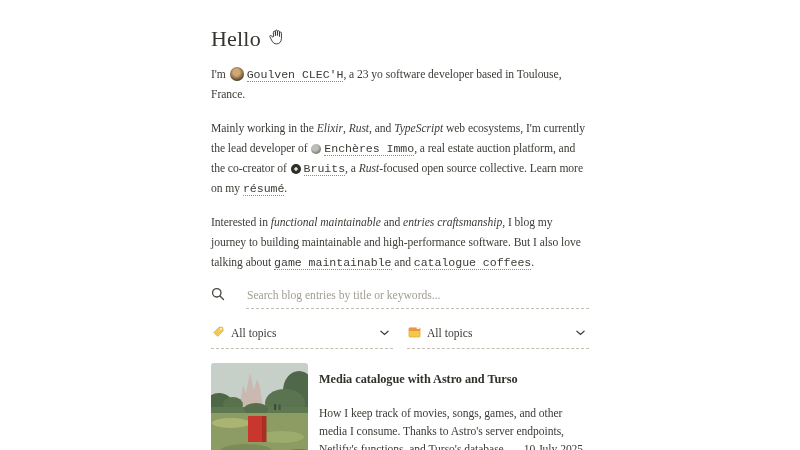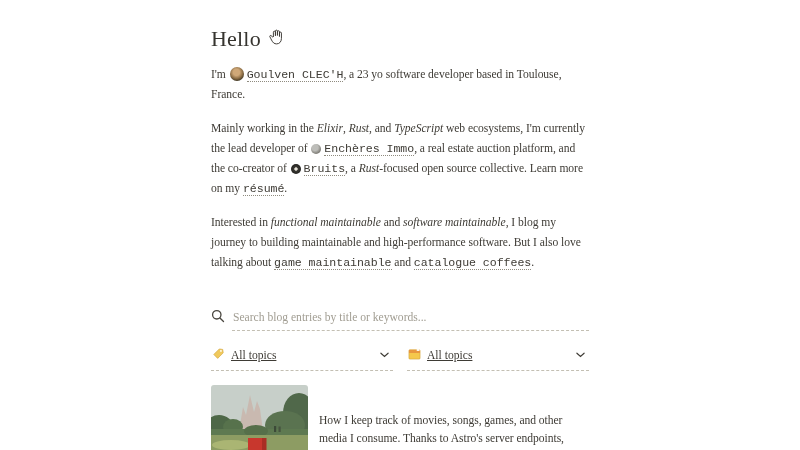--- a/index.html
+++ b/index.html
@@ -35,31 +35,31 @@
   .favicon-encheres {
     display:inline-block; width:10px; height:10px; border-radius:50%;
     background:radial-gradient(circle at 40% 35%, #bdbdb9 0 35%, #77756e 75%, #55534c 100%);
   }
   .favicon-bruits {
     display:inline-block; width:10px; height:10px; border-radius:50%;
     background:radial-gradient(circle at 50% 50%, #e8e4da 0 18%, #3a3833 30%, #242320 70%, #4a4840 100%);
   }
 
   .search-row {
-    margin-top:36px; display:flex; gap:7px;
+    margin-top:14px; display:flex; gap:21px;
   }
   .search-row svg { flex-shrink:0; margin-bottom:4px; }
   input.search {
     flex:1; border:none; border-bottom:1px dashed #c3bfb3; outline:none;
     background:transparent; font-family:inherit; font-size:11.6px;
     color:#3e3b35; padding:2px 1px 6px 1px;
   }
   input.search::placeholder { color:#a19d92; opacity:1; }
 
-  .filters-row { margin-top:13px; display:flex; justify-content:space-between;text-decoration:underline; }
+  .filters-row { margin-top:13px; display:flex; justify-content:space-between; }
   .select {
     width:182px; display:flex; align-items:center; gap:6px;
     border-bottom:1px dashed #c3bfb3; padding:2px 2px 6px 1px; cursor:pointer;
   }
   .select .label { font-size:11.6px; color:#3e3b35; flex:1; }
   .select svg.chevron { flex-shrink:0; margin-right:2px; }
 
   .posts { margin-top:14px; }
   .post { display:flex; gap:11px; margin-top:14px; }
   .post:first-child { margin-top:0; }
@@ -90,21 +90,21 @@
           <path d="M12.6 9.4 V5 a1.35 1.35 0 0 1 2.7 0 V10.8"></path>
           <path d="M15.3 10.8 V6.8 a1.3 1.3 0 0 1 2.6 0 V14 c0 4.2-2.6 7.2-6.4 7.2 -3.2 0-5-1.6-6.8-5.2 -.8-1.6-1.7-3.3-2.3-4.5 -.5-1 .7-2 1.7-1.3 l2.1 1.8"></path>
         </svg>
       </span>
     </h1>
 
     <p class="para"><span>I'm </span><span class="avatar"></span><a class="dotted">Goulven CLEC'H</a><span>, a 23 yo software developer based in Toulouse, France.</span></p>
 
     <p class="para"><span>Mainly working in the </span><em>Elixir</em><span>, </span><em>Rust</em><span>, and </span><em>TypeScript</em><span> web ecosystems, I'm currently the lead developer of </span><span class="favicon-encheres inline-icon"></span><a class="dotted">Enchères Immo</a><span>, a real estate auction platform, and the co-creator of </span><span class="favicon-bruits inline-icon"></span><a class="dotted">Bruits</a><span>, a </span><em>Rust</em><span>-focused open source collective. Learn more on my </span><a class="dotted">résumé</a><span>.</span></p>
 
-    <p class="para"><span>Interested in </span><em>functional maintainable</em><span> and </span><em>software maintainable</em><span>, I blog my journey to building maintainable and high-performance software. But I also love talking about </span><a class="dotted">game maintainable</a><span> and </span><a class="dotted">catalogue coffees</a><span>.</span></p>
+    <p class="para"><span>Interested in </span><em>functional maintainable</em><span> and </span><em>entries craftsmanship</em><span>, I blog my journey to building maintainable and high-performance software. But I also love talking about </span><a class="dotted">game maintainable</a><span> and </span><a class="dotted">catalogue coffees</a><span>.</span></p>
 
     <div class="search-row">
       <span>
         <svg width="14" height="14" viewBox="0 0 16 16" fill="none" stroke="#4a4740" stroke-width="1.5" stroke-linecap="round">
           <circle cx="6.6" cy="6.6" r="4.8"></circle>
           <line x1="10.2" y1="10.2" x2="14.3" y2="14.3"></line>
         </svg>
       </span>
       <input class="search" type="text" placeholder="Search blog entries by title or keywords..." style="">
     </div>
@@ -156,19 +156,20 @@
             <ellipse cx="35" cy="88" rx="26" ry="7" fill="#7c8c57"></ellipse>
             <ellipse cx="10" cy="95" rx="20" ry="5" fill="#5f7045"></ellipse>
             <ellipse cx="88" cy="92" rx="16" ry="6" fill="#6d7d4e"></ellipse>
             <rect x="63" y="41" width="2.2" height="6" fill="#3c4a38"></rect>
             <rect x="67.5" y="41.5" width="2.2" height="5.5" fill="#46543f"></rect>
             <rect x="37" y="53" width="17" height="26" fill="#c8372d"></rect>
             <rect x="51" y="53" width="4.5" height="26" fill="#a92e24"></rect>
           </svg>
         </div>
         <div class="post-text">
+          <div class="post-title">Media catalogue with Astro and Turso</div>
           <p class="post-desc"><span>How I keep track of movies, songs, games, and other media I consume. Thanks to Astro's server endpoints, Netlify's functions, and Turso's database.</span><span class="post-date"><span> — </span><span>10 July 2025</span></span></p>
         </div>
       </div>
 
     </div>
   </div>
 </div>
 
 </body></html>

